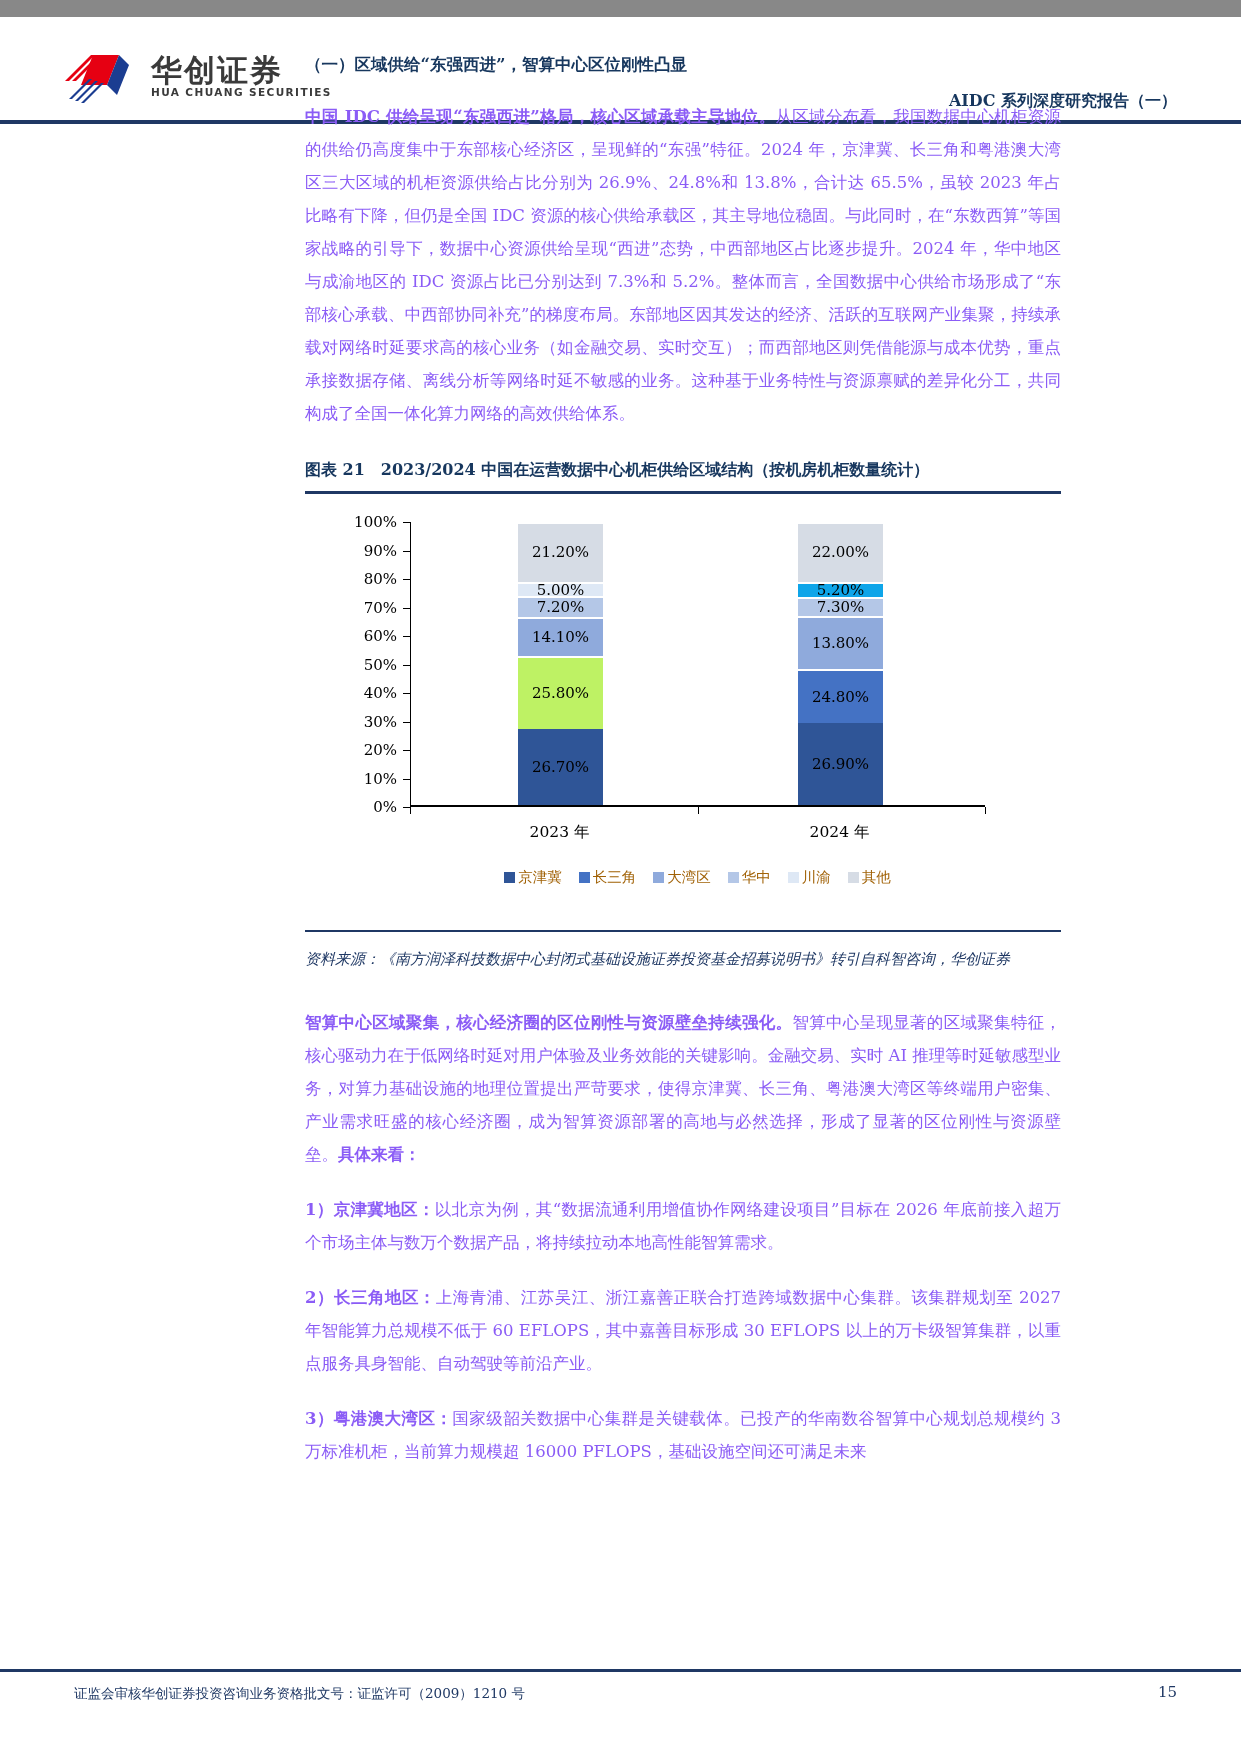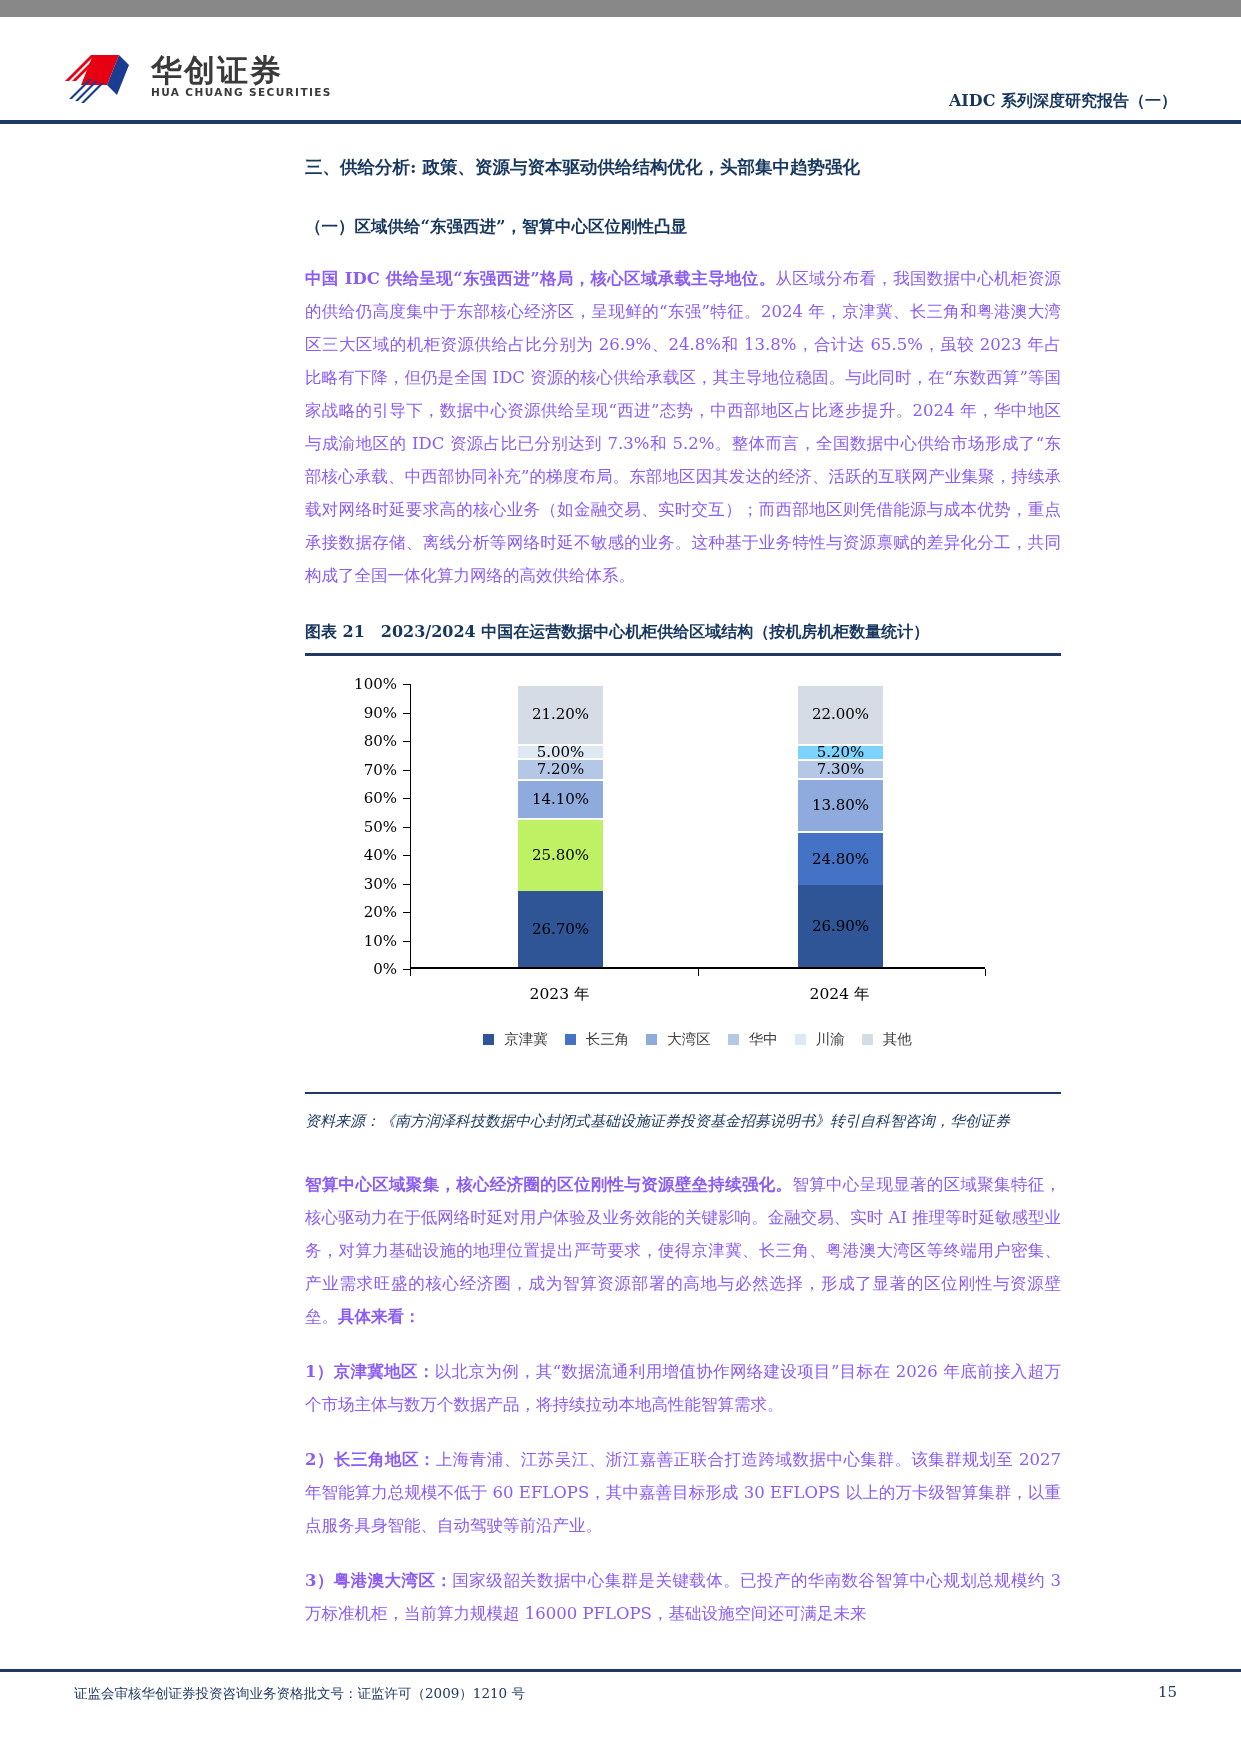--- a/index.html
+++ b/index.html
@@ -25,21 +25,21 @@
   .chart { position:relative; height:400px; margin-top:14px; font-family:"DejaVu Serif", serif; }
   .plot { position:absolute; left:105px; top:14px; width:575px; height:285px; border-left:1.6px solid #000; border-bottom:2px solid #000; }
   .ytick { position:absolute; width:92px; text-align:right; font-size:15px; color:#000; }
   .ymark { position:absolute; left:98px; width:8px; height:1.4px; background:#000; }
   .xmark { position:absolute; width:1.4px; height:7px; background:#000; top:299px; }
   .bar { position:absolute; bottom:0; width:85px; height:100%; display:flex; flex-direction:column-reverse; }
   .seg { position:relative; width:100%; display:flex; align-items:center; justify-content:center; overflow:visible; }
   .seg span { font-size:15px; color:#000; line-height:1; white-space:nowrap; }
   .xlab { position:absolute; width:120px; margin-left:-60px; text-align:center; font-size:15.5px; color:#000; top:314px; }
   .legend { position:absolute; left:105px; top:360px; width:575px; display:flex; justify-content:center; gap:17px; }
-  .legend-item { display:flex; align-items:center; gap:10px; font-size:14.5px; color:#404040; }
+  .legend-item { display:flex; align-items:center; gap:3px; font-size:14.5px; color:#a16207; }
   .swatch { width:11px; height:11px; display:inline-block; }
   .source { margin-top:22px; border-top:2.5px solid #1f3864; padding-top:10px; font-size:15px; line-height:34px; font-style:italic; color:#1f3864; text-align:justify; }
 
   
   .ftr-rule { position:absolute; top:1652px; left:0; width:100%; height:3px; background:#1f3864; }
   .ftr-left { position:absolute; top:1668px; left:74px; font-size:13.5px; color:#1f3864; }
   .ftr-page { position:absolute; top:1666px; right:64px; font-size:15px; color:#1f3864; }
 </style>
 </head>
 <body>
@@ -58,21 +58,20 @@
     </svg>
     <div>
       <div class="logo-text-cn">华创证券</div>
       <div class="logo-text-en">HUA CHUANG SECURITIES</div>
     </div>
   </div>
   <div class="hdr-title">AIDC 系列深度研究报告（一）</div>
   <div class="hdr-rule"></div>
 
   <div class="content">
-    <div class="h1">三、供给分析: 政策、资源与资本驱动供给结构优化，头部集中趋势强化</div>
     <div class="h2">（一）区域供给“东强西进”，智算中心区位刚性凸显</div>
 
     <p class="para"><span class="b">中国 IDC 供给呈现“东强西进”格局，核心区域承载主导地位。</span><span>从区域分布看，我国数据中心机柜资源的供给仍高度集中于东部核心经济区，呈现鲜的“东强”特征。2024 年，京津冀、长三角和粤港澳大湾区三大区域的机柜资源供给占比分别为 26.9%、24.8%和 13.8%，合计达 65.5%，虽较 2023 年占比略有下降，但仍是全国 IDC 资源的核心供给承载区，其主导地位稳固。与此同时，在“东数西算”等国家战略的引导下，数据中心资源供给呈现“西进”态势，中西部地区占比逐步提升。2024 年，华中地区与成渝地区的 IDC 资源占比已分别达到 7.3%和 5.2%。整体而言，全国数据中心供给市场形成了“东部核心承载、中西部协同补充”的梯度布局。东部地区因其发达的经济、活跃的互联网产业集聚，持续承载对网络时延要求高的核心业务（如金融交易、实时交互）；而西部地区则凭借能源与成本优势，重点承接数据存储、离线分析等网络时延不敏感的业务。这种基于业务特性与资源禀赋的差异化分工，共同构成了全国一体化算力网络的高效供给体系。</span></p>
 
     <div class="fig-title">图表 21　2023/2024 中国在运营数据中心机柜供给区域结构（按机房机柜数量统计）</div>
 
     <div class="chart">
       <div class="plot">
           <div class="bar" style="left: 107px; width: 85px;">
             <div class="seg" style="height: 76.095px; background: rgb(47, 85, 151);">
@@ -100,21 +99,21 @@
             </div>
             <div class="seg" style="height: 57px; background: rgb(68, 114, 196); border-top: 2px solid rgb(255, 255, 255);">
               <span>24.80%</span>
             </div>
             <div class="seg" style="height: 55px; background: rgb(143, 170, 220); border-top: 2px solid rgb(255, 255, 255);">
               <span>13.80%</span>
             </div>
             <div class="seg" style="height: 20.805px; background: rgb(180, 199, 231); border-top: 2px solid rgb(255, 255, 255);">
               <span>7.30%</span>
             </div>
-            <div class="seg" style="height: 14.82px; background: #7dd3fc; border-top: 2px solid rgb(255, 255, 255);">
+            <div class="seg" style="height: 14.82px; background: #0ea5e9; border-top: 2px solid rgb(255, 255, 255);">
               <span>5.20%</span>
             </div>
             <div class="seg" style="height: 62.7px; background: rgb(214, 220, 229); border-top: 2px solid rgb(255, 255, 255);">
               <span>22.00%</span>
             </div>
           </div>
         </div>
       <div class="legend">
           <div class="legend-item">
             <span class="swatch" style="background: rgb(47, 85, 151);"></span>

